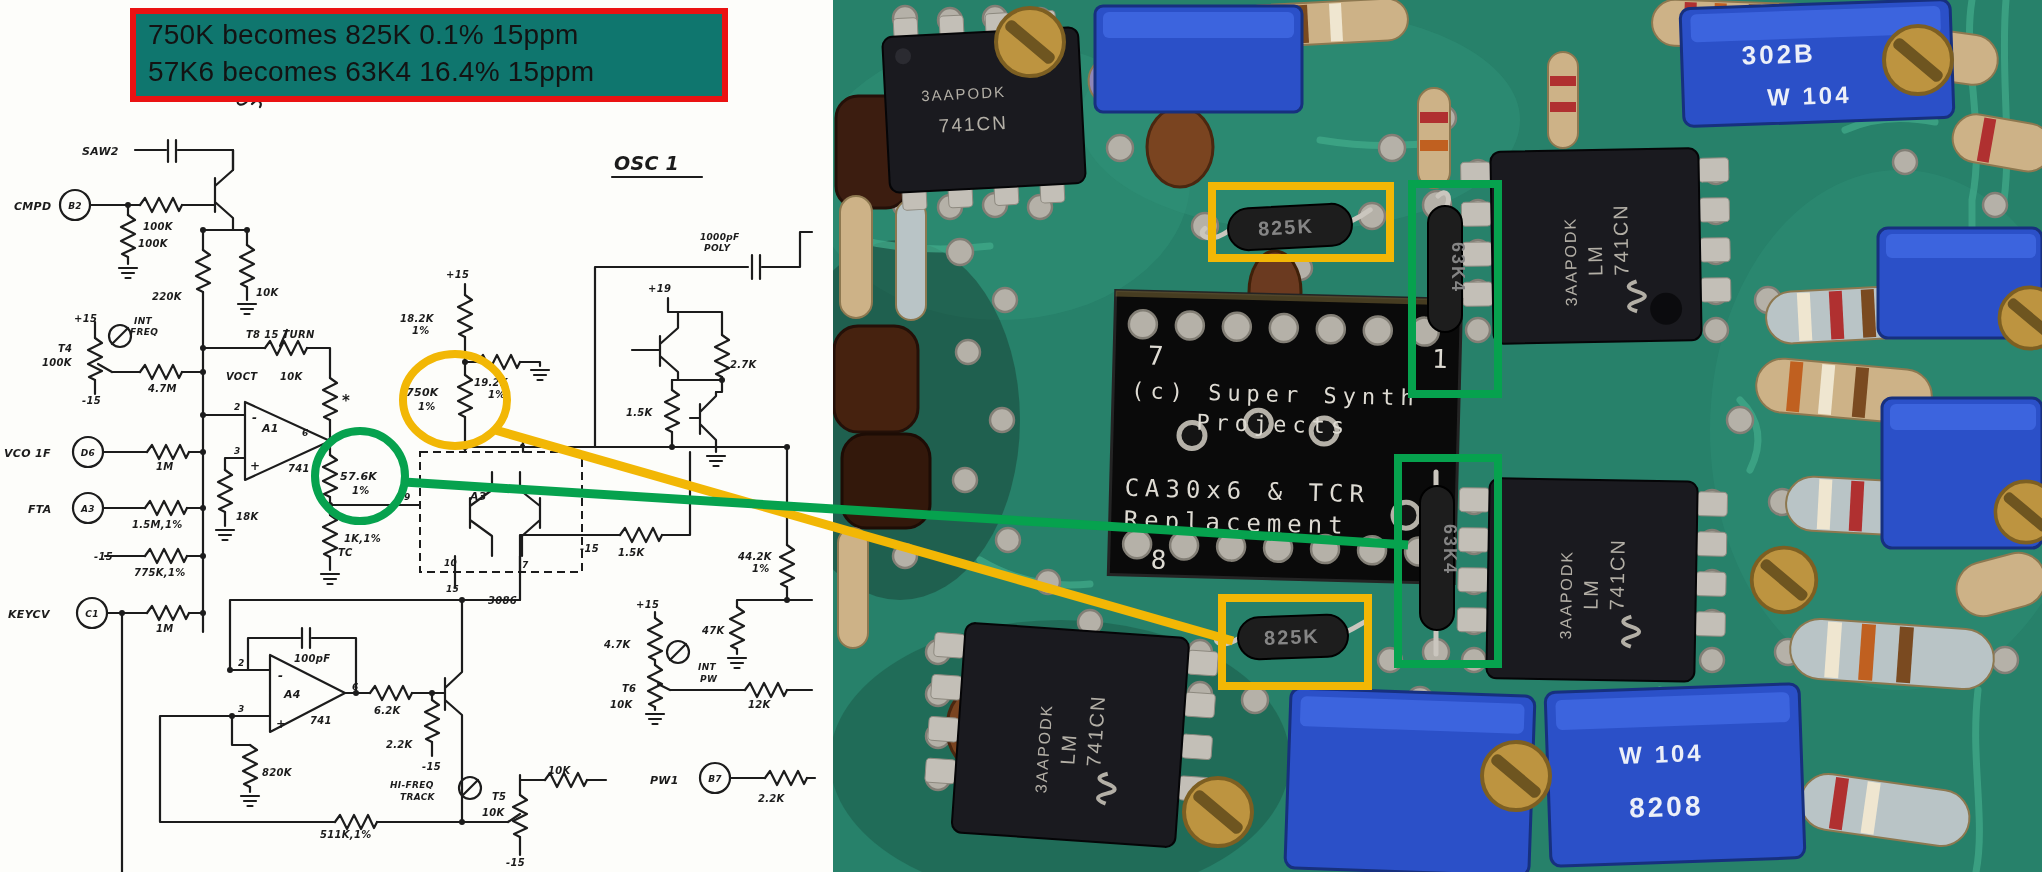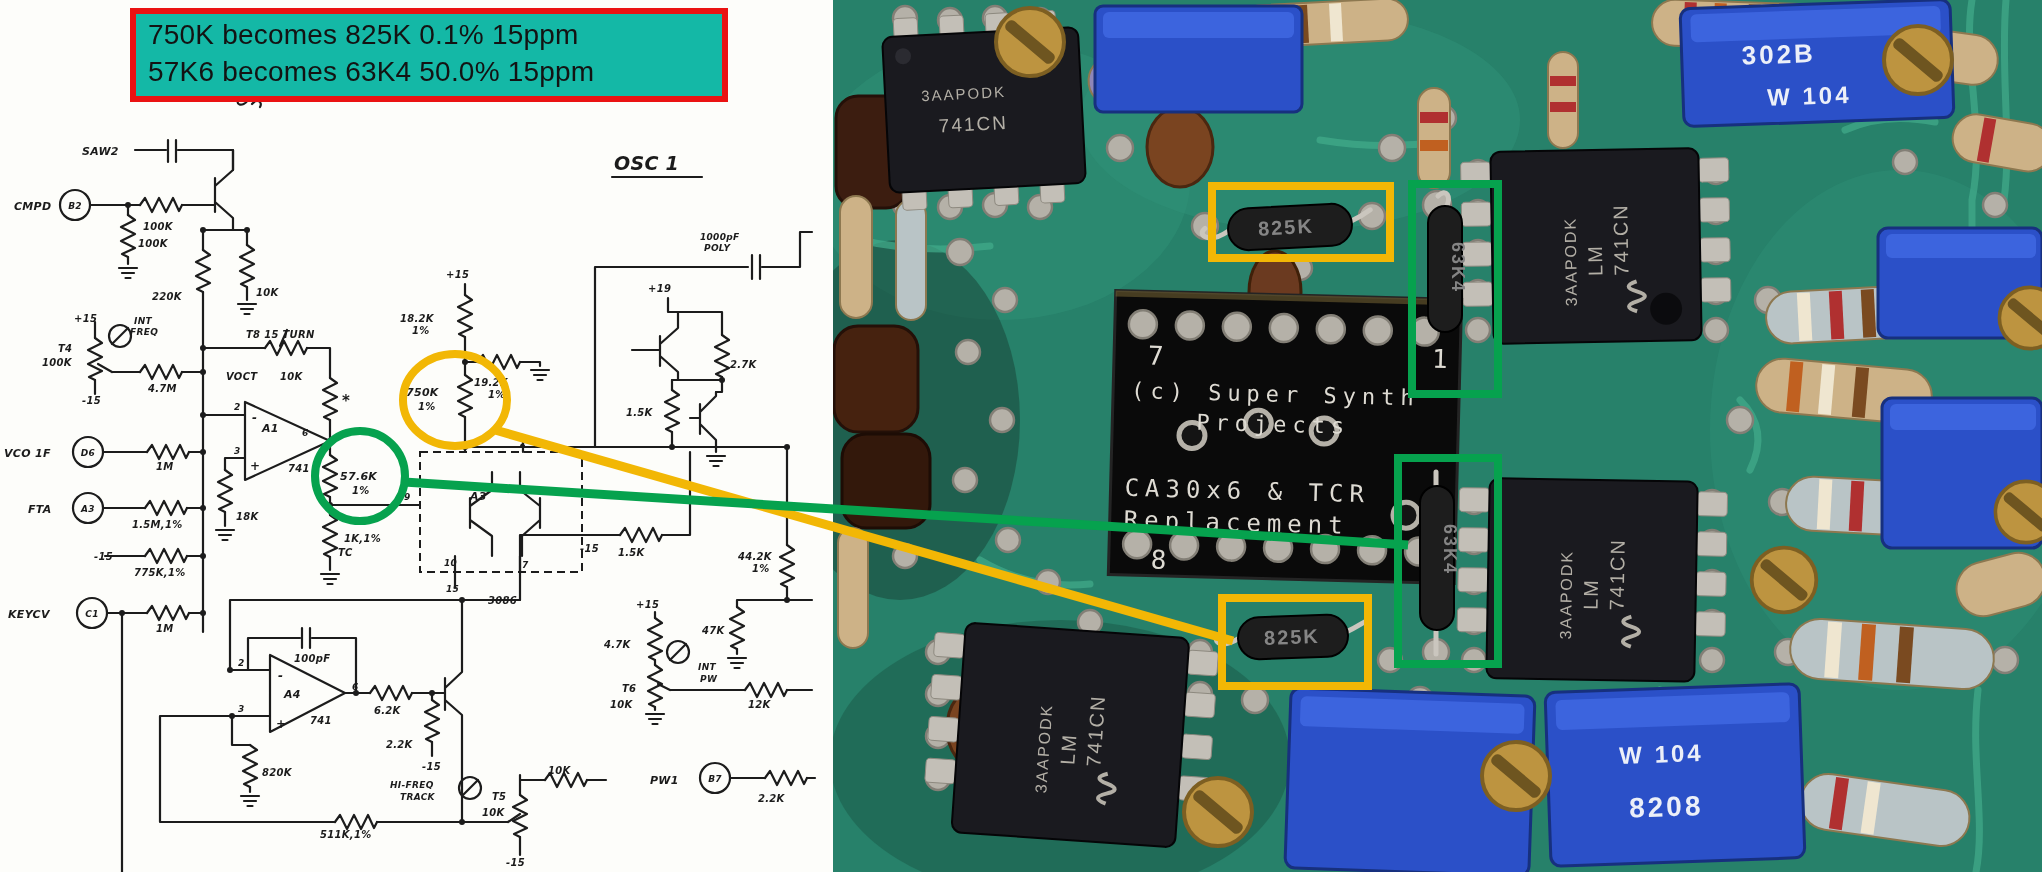--- a/index.html
+++ b/index.html
@@ -3,21 +3,21 @@
 <meta charset="utf-8">
 <style>
   html,body{margin:0;padding:0;background:#fff;}
   #stage{position:relative;width:2042px;height:872px;overflow:hidden;background:#fefefc;
          font-family:"Liberation Sans",sans-serif;}
   #schematic,#photo,#overlay{position:absolute;top:0;}
   #schematic{left:0;}
   #photo{left:833px;}
   #overlay{left:0;pointer-events:none;}
   #callout{position:absolute;left:130px;top:8px;width:562px;border:6px solid #ea1212;
-           background:#14b8a6;padding:2px 12px 6px 12px;color:#131313;
+           background:#0f766e;padding:2px 12px 6px 12px;color:#131313;
            font-size:28px;line-height:37px;letter-spacing:.2px;}
   
   .wire{stroke:#1c1c1c;stroke-width:2.2;fill:none;stroke-linecap:round;stroke-linejoin:round;}
   .dash{stroke:#1c1c1c;stroke-width:2;fill:none;stroke-dasharray:8 5;}
   .dot{fill:#1c1c1c;}
   .conn{fill:none;stroke:#1c1c1c;stroke-width:2.2;}
   #schematic text{font-family:"DejaVu Sans",sans-serif;font-style:italic;font-weight:700;
                   fill:#1b1b1b;letter-spacing:.3px;}
   
   .pad{fill:#b5b1a8;stroke:#837f76;stroke-width:2.5;}
@@ -674,16 +674,16 @@
       <circle cx="360" cy="476" r="45" stroke="#06a24e" stroke-width="8"></circle>
       <rect x="1212" y="186" width="178" height="72" stroke="#f2b705" stroke-width="8"></rect>
       <rect x="1222" y="598" width="146" height="88" stroke="#f2b705" stroke-width="8"></rect>
       <rect x="1412" y="184" width="86" height="210" stroke="#06a24e" stroke-width="8"></rect>
       <rect x="1398" y="458" width="100" height="206" stroke="#06a24e" stroke-width="8"></rect>
     </g>
   </svg>
 
   <div id="callout">
     <div>750K becomes 825K 0.1% 15ppm</div>
-    <div>57K6 becomes 63K4 50.0% 15ppm</div>
+    <div>57K6 becomes 63K4 16.4% 15ppm</div>
   </div>
 
 </div>
 
 </body></html>

